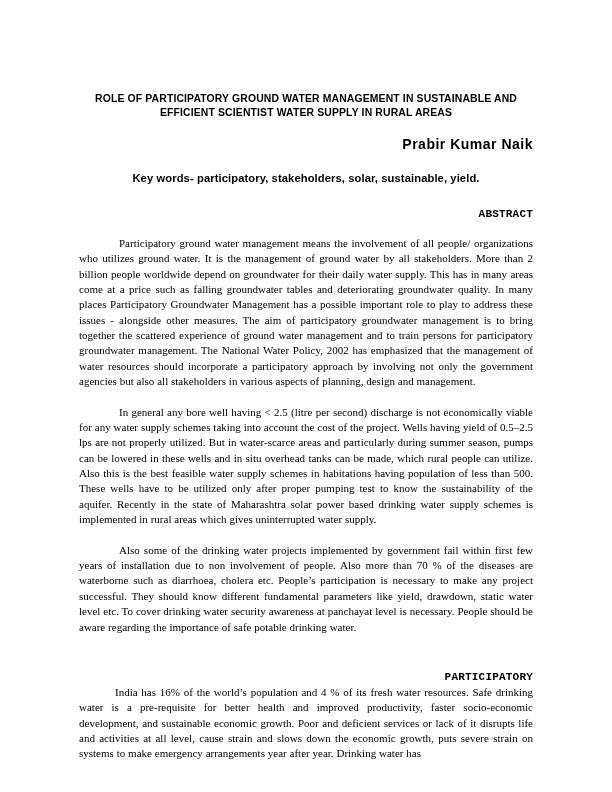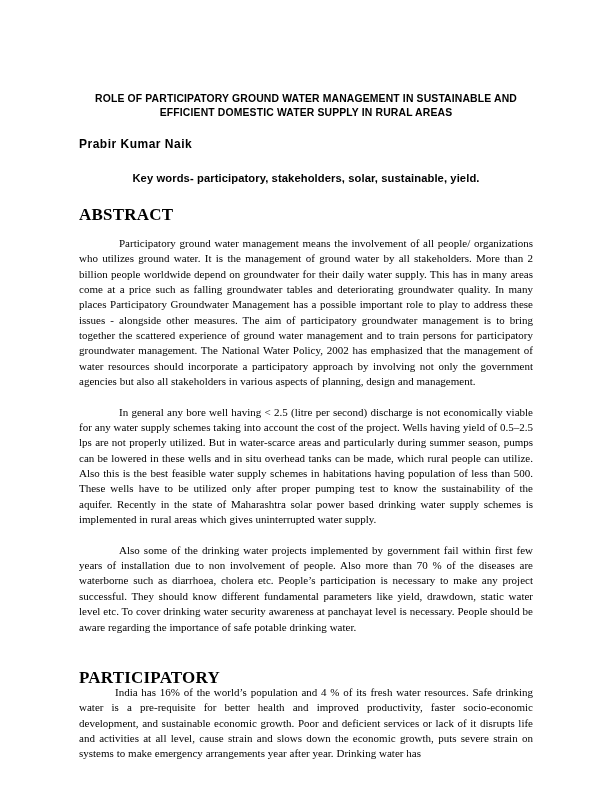--- a/index.html
+++ b/index.html
@@ -34,23 +34,23 @@
     text-align: center;
     letter-spacing: 0.15px;
     margin: 0;
     padding: 0 6px;
   }
   .title-line { display: block; }
 
   .author-block {
     font-family: "Liberation Sans", "DejaVu Sans", sans-serif;
     font-weight: bold;
-    font-size: 12px;
+    font-size: 14px;
     line-height: 13.6px;
-    text-align: left;
+    text-align: right;
     margin-top: 18px;
   }
   .author-name {
     display: block;
     letter-spacing: 0.5px;
   }
   .author-affil {
     display: block;
     letter-spacing: 0.1px;
   }
@@ -60,25 +60,25 @@
     font-weight: bold;
     font-size: 11.2px;
     line-height: 14px;
     text-align: center;
     margin-top: 19px;
     letter-spacing: 0.1px;
   }
 
   
   .section-heading {
-    font-family: Liberation Serif, serif;
+    font-family: Liberation Mono, monospace;
     font-weight: bold;
-    font-size: 17px;
+    font-size: 11px;
     line-height: 15px;
-    text-align: left;
+    text-align: right;
     letter-spacing: 0.2px;
   }
   .heading-abstract { margin-top: 22px; }
   .heading-intro    { margin-top: 35px; }
 
   
   .para {
     font-family: "Liberation Serif", "DejaVu Serif", serif;
     font-size: 11px;
     line-height: 15.35px;
@@ -94,21 +94,21 @@
   .intro-first { margin-top: 0; }
 </style>
 </head>
 <body>
 
 <div class="page">
   <div class="content">
 
     <div class="title">
       <span class="title-line">ROLE OF PARTICIPATORY GROUND WATER MANAGEMENT IN SUSTAINABLE AND</span>
-      <span class="title-line">EFFICIENT DOMESTIC WATER SUPPLY IN RURAL AREAS</span>
+      <span class="title-line">EFFICIENT SCIENTIST WATER SUPPLY IN RURAL AREAS</span>
     </div>
 
     <div class="author-block">
       <span class="author-name">Prabir  Kumar  Naik</span>
     </div>
 
     <div class="keywords">Key words- participatory,  stakeholders, solar, sustainable, yield.</div>
 
     <div class="section-heading heading-abstract">ABSTRACT</div>
 

